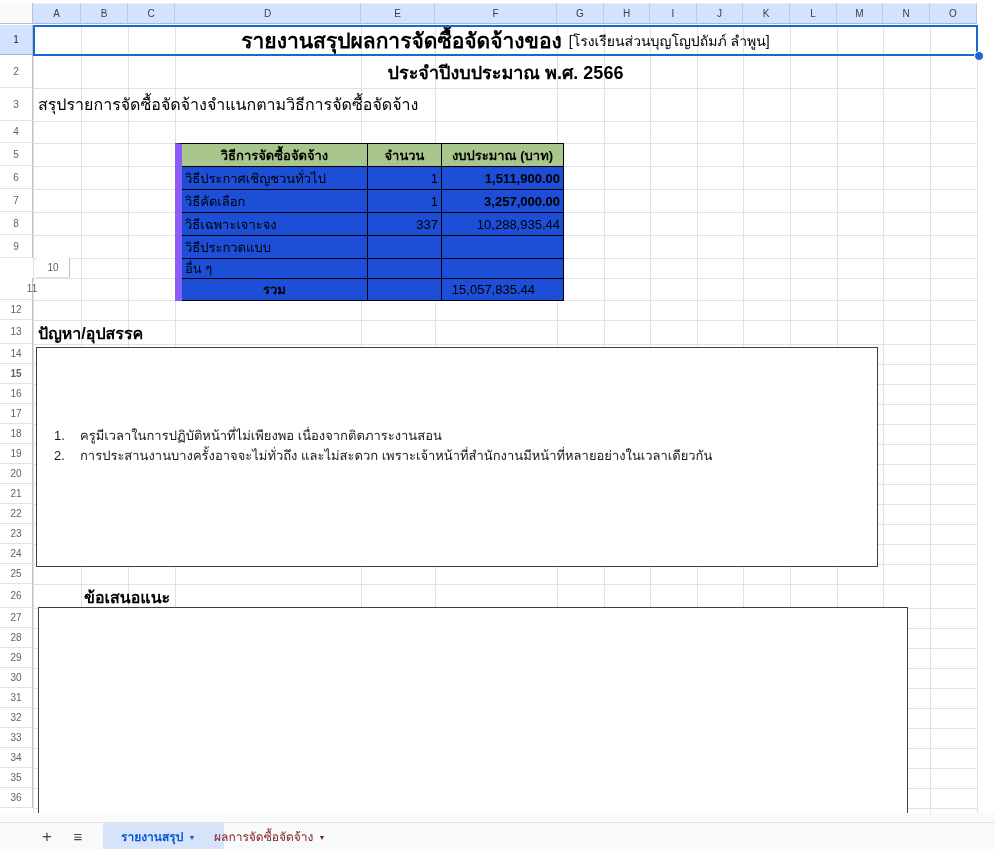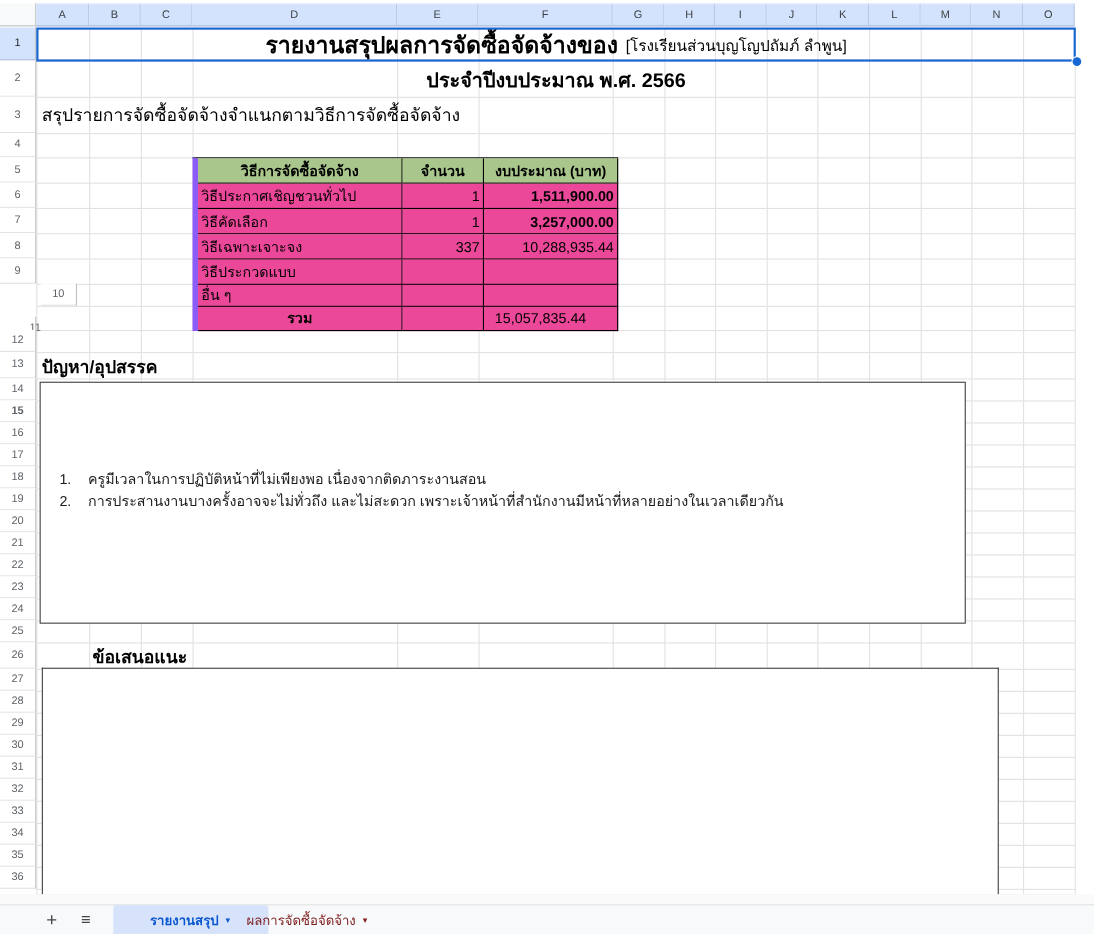--- a/index.html
+++ b/index.html
@@ -32,23 +32,23 @@
   .t-row1 .org{font-size:14px;font-weight:400;margin-left:7px;}
   .t-row2{position:absolute;left:33px;top:56px;width:945px;height:32px;z-index:3;
     display:flex;align-items:center;justify-content:center;font-size:18px;font-weight:700;white-space:nowrap;}
   .t-row3{position:absolute;left:38px;top:88px;height:33px;z-index:3;
     display:flex;align-items:center;font-size:16px;white-space:nowrap;}
   .h-section{position:absolute;left:38px;z-index:3;font-weight:700;font-size:16px;
     display:flex;align-items:center;height:24px;white-space:nowrap;}
   
   .summary-table{position:absolute;left:175px;top:143px;z-index:4;display:grid;
     grid-template-columns:186px 74px 122px;grid-template-rows:23px 23px 23px 23px 23px 20px 22px;
-    border-top:1px solid #000;border-left:5px solid #8b5cf6;font-size:13px;}
+    border-top:1px solid #000;border-left:7px solid #8b5cf6;font-size:13px;}
   .summary-table>div{box-sizing:border-box;border-right:1px solid #000;border-bottom:1px solid #000;
-    background:#ec4899;display:flex;align-items:center;padding:0 3px;white-space:nowrap;overflow:visible;}
+    background:#1d4ed8;display:flex;align-items:center;padding:0 3px;white-space:nowrap;overflow:visible;}
   .summary-table .th{background:#a9c78c;font-weight:700;justify-content:center;}
   .summary-table .td-num{justify-content:flex-end;}
   .summary-table .td-budget{justify-content:flex-end;}
   .summary-table .bold{font-weight:700;}
   .summary-table .td-total-label{justify-content:center;font-weight:700;}
   .summary-table .td-total-value{justify-content:flex-end;padding-right:28px;}
   
   .note-box{position:absolute;box-sizing:border-box;background:#fff;z-index:4;border:1.5px solid #3f3f3f;}
   .box-problems{left:36px;top:347px;width:842px;height:220px;}
   .box-suggestions{left:38px;top:607px;width:870px;height:206px;border-bottom:none;}
@@ -56,22 +56,22 @@
   .problem-item{display:flex;}
   .problem-item .num{width:26px;flex:0 0 26px;}
   
   .hband{position:absolute;left:0;top:813px;width:995px;height:9px;background:#fafafa;z-index:8;}
   .tabbar{position:absolute;left:0;top:822px;width:995px;height:27px;background:#f8f9fa;
     border-top:1px solid #e1e3e1;box-sizing:border-box;z-index:10;}
   .tab-add{position:absolute;left:36px;top:0;width:22px;height:27px;display:flex;align-items:center;
     justify-content:center;font-size:17px;color:#444746;cursor:pointer;}
   .tab-menu{position:absolute;left:66px;top:0;width:24px;height:27px;display:flex;align-items:center;
     justify-content:center;font-size:15px;color:#444746;cursor:pointer;}
-  .tab{position:absolute;top:0;height:27px;display:flex;align-items:center;justify-content:center;
-    gap:5px;font-size:12px;cursor:pointer;padding:0 28px;}
+  .tab{position:absolute;top:0;height:27px;display:flex;align-items:center;justify-content:flex-start;
+    gap:5px;font-size:12px;cursor:pointer;padding:0 18px;}
   .tab .caret{font-size:7px;transform:translateY(1px);}
   .tab.active{left:103px;width:85px;background:#d6e3fb;color:#0b57d0;font-weight:700;border-radius:2px;}
   .tab.inactive{left:196px;color:#7f1d1d;}
 </style>
 </head>
 <body>
 
 <div class="sheet" id="sheet">
     <div class="gh" style="top: 813px;"></div>
     <div class="gh" style="top: 808px;"></div>
@@ -212,21 +212,21 @@
     <div class="rowheader sel" style="top: 25px; height: 30px;">1</div>
     <div class="rowheader" style="top: 55px; height: 33px;">2</div>
     <div class="rowheader" style="top: 88px; height: 33px;">3</div>
     <div class="rowheader" style="top: 121px; height: 22px;">4</div>
     <div class="rowheader" style="top: 143px; height: 23px;">5</div>
     <div class="rowheader" style="top: 166px; height: 23px;">6</div>
     <div class="rowheader" style="top: 189px; height: 23px;">7</div>
     <div class="rowheader" style="top: 212px; height: 23px;">8</div>
     <div class="rowheader" style="top: 235px; height: 23px;">9</div>
     <div class="rowheader" style="top: 258px; height: 20px; margin-left: 37px;">10</div>
-    <div class="rowheader" style="top: 288px; height: 22px; padding-left: 32px;">11</div>
+    <div class="rowheader" style="top: 278px; height: 22px; padding-left: 32px;">11</div>
     <div class="rowheader" style="top: 300px; height: 20px;">12</div>
     <div class="rowheader" style="top: 320px; height: 24px;">13</div>
     <div class="rowheader" style="top: 344px; height: 20px;">14</div>
     <div class="rowheader" style="top: 364px; height: 20px; font-weight: bold;">15</div>
     <div class="rowheader" style="top: 384px; height: 20px;">16</div>
     <div class="rowheader" style="top: 404px; height: 20px;">17</div>
     <div class="rowheader" style="top: 424px; height: 20px;">18</div>
     <div class="rowheader" style="top: 444px; height: 20px;">19</div>
     <div class="rowheader" style="top: 464px; height: 20px;">20</div>
     <div class="rowheader" style="top: 484px; height: 20px;">21</div>

